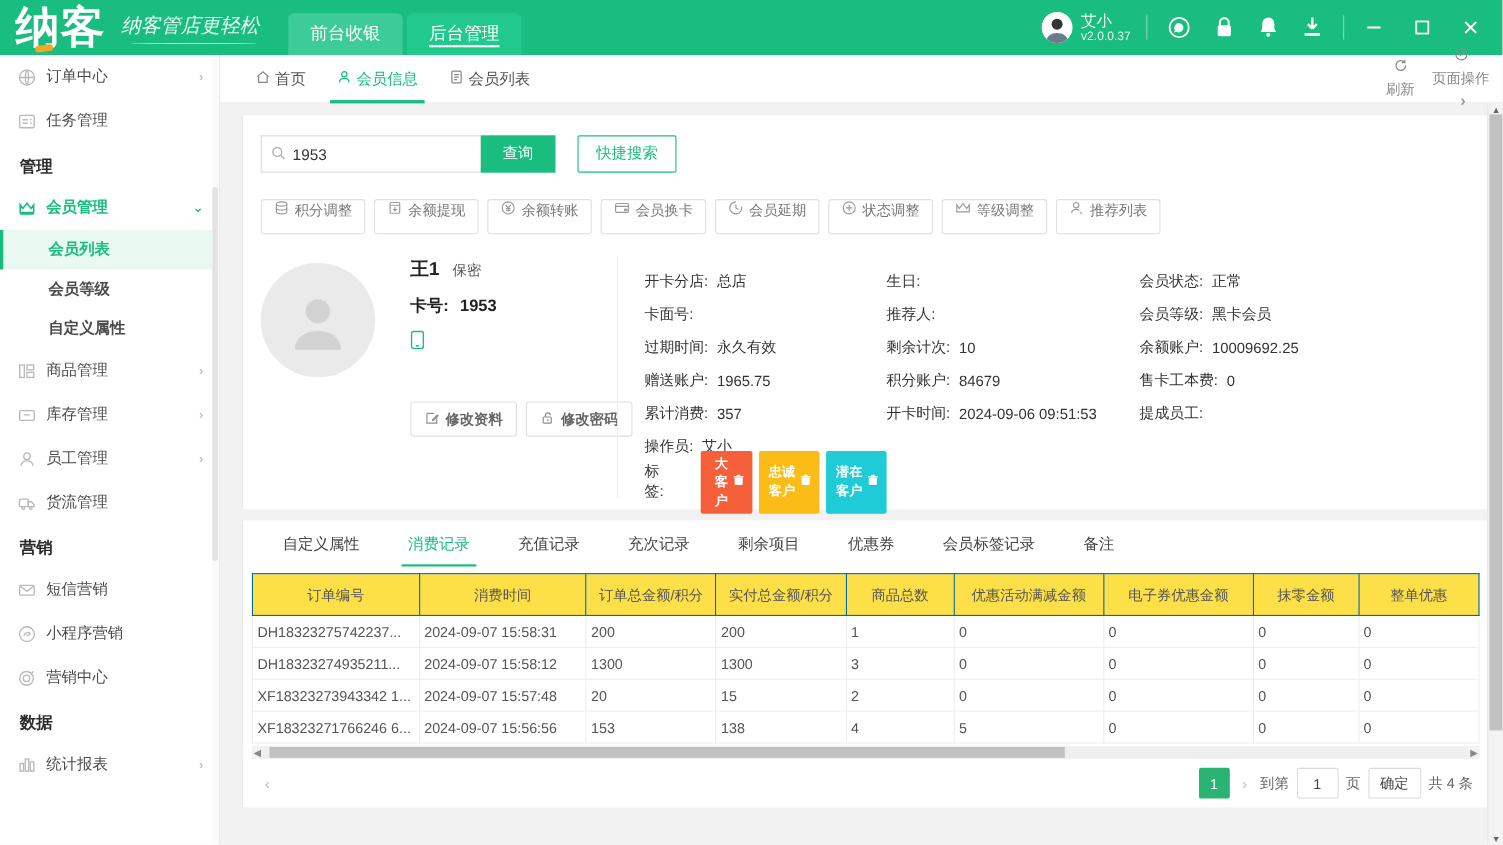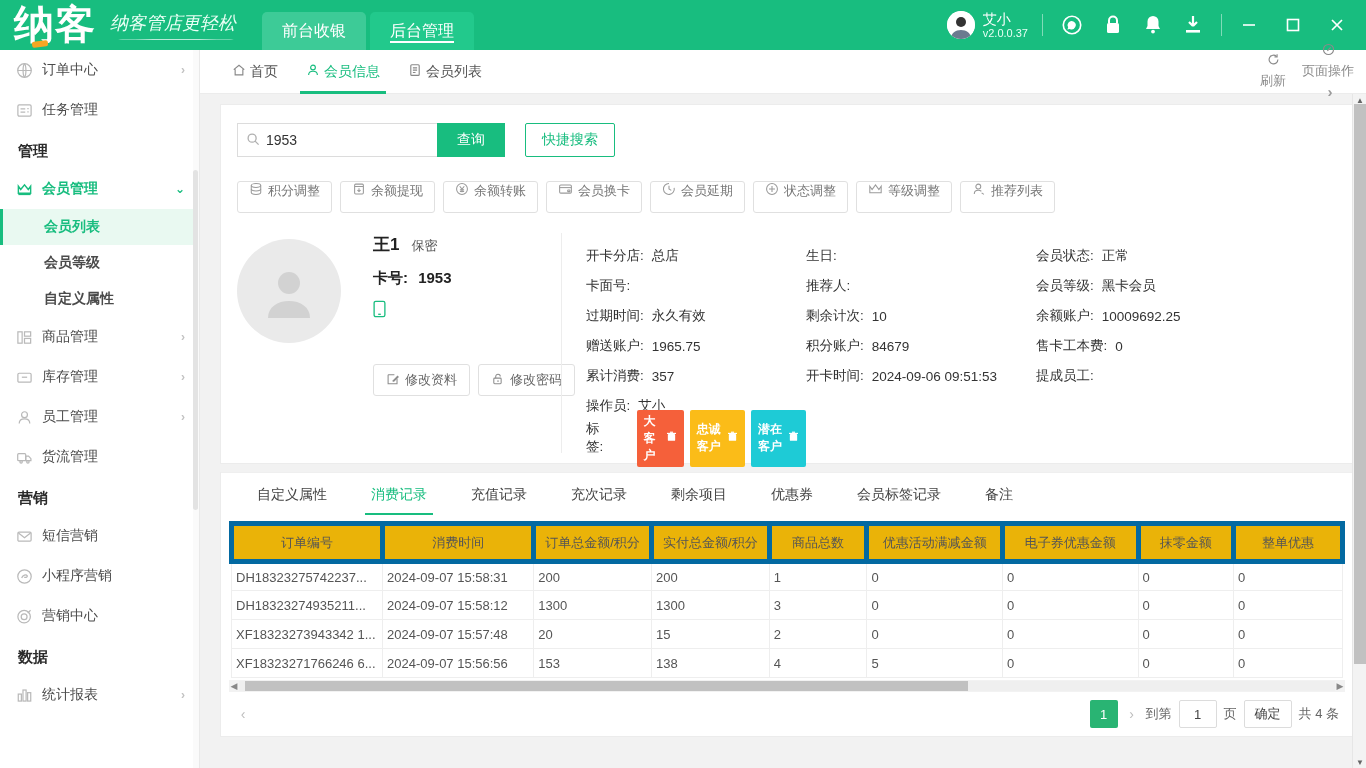--- a/index.html
+++ b/index.html
@@ -134,57 +134,57 @@
   .mcard-left { width: 110px; flex: none; }
   .avatar-big {
     width: 104px; height: 104px; border-radius: 50%; background: #eaeaea;
     display: flex; align-items: center; justify-content: center; margin-top: 6px;
   }
   .mcard-mid { padding-left: 26px; width: 214px; flex: none; }
   .m-name { font-size: 17px; font-weight: bold; color: #222; }
   .m-sex { font-size: 13px; color: #555; margin-left: 12px; font-weight: normal; }
   .m-card { font-size: 15px; font-weight: bold; color: #222; margin-top: 13px; }
   .m-phone { margin-top: 12px; color: #18bd7f; }
-  .mini-btns { display: flex; gap: 8px; margin-top: 42px; }
+  .mini-btns { display: flex; gap: 8px; margin-top: 42px; font-weight: bold; }
   .mini-btn {
     border: 1px solid #e0e0e0; background: #fff; border-radius: 3px; height: 32px;
     display: flex; align-items: center; gap: 5px; padding: 0 12px;
     font-size: 13px; color: #666; cursor: pointer; white-space: nowrap;
   }
 
   .mcard-right { flex: 1; display: flex; border-left: 1px solid #ededed; padding-left: 0; min-width: 0; }
   .info-col { padding: 8px 0 0 0; }
   .info-col.c1 { width: 244px; padding-left: 24px; }
   .info-col.c2 { width: 230px; }
   .info-col.c3 { width: 240px; }
   .info-line { display: flex; font-size: 13.5px; color: #333; height: 30px; align-items: center; }
   .info-line .lab { color: #333; }
   .info-line .val { margin-left: 8px; color: #333; }
   .tag-line { display: flex; align-items: center; height: 30px; font-size: 13.5px; color: #333; margin-top: 2px; gap: 24px; }
-  .tags { display: flex; gap: 6px; margin-left: 4px; }
+  .tags { display: flex; gap: 6px; margin-left: 4px; text-align: right; }
   .tag {
     display: flex; align-items: center; gap: 4px; color: #fff; font-size: 12px;
     padding: 3px 7px; border-radius: 2px; cursor: pointer; font-weight: bold;
   }
 
   
   .tabs-row { display: flex; background: #fff; border-top: 1px solid #efefef; padding-left: 14px; margin-top: 6px; }
   .tab-item {
     font-size: 14px; color: #444; padding: 13px 22px 11px; cursor: pointer; position: relative; white-space: nowrap;
   }
   .tab-item.active { color: #18bd7f; }
   .tab-item.active::after {
     content: ""; position: absolute; left: 16px; right: 16px; bottom: 0; height: 2px; background: #18bd7f;
   }
 
   .table-wrap { background: #fff; padding: 6px 8px 0 8px; }
   table.grid { width: 100%; border-collapse: collapse; table-layout: fixed; }
   table.grid th {
-    background: #eab308; font-size: 13px; font-weight: normal; color: #555;
-    height: 38px; border: 5px solid #0369a1; text-align: center; padding: 0 4px;
+    background: #fde047; font-size: 13px; font-weight: normal; color: #555;
+    height: 38px; border: 1px solid #0369a1; text-align: center; padding: 0 4px;
   }
   table.grid td {
     font-size: 13px; color: #555; height: 29px; border: 1px solid #eeeeee;
     text-align: left; padding: 0 4px; white-space: nowrap; overflow: hidden; text-overflow: ellipsis;
   }
   .hscroll { height: 12px; background: #f2f2f2; display: flex; align-items: center; margin: 2px 8px 0; position: relative; }
   .hscroll .track { flex: 1; height: 10px; background: #efefef; position: relative; }
   .hscroll .thumb { position: absolute; left: 6px; top: 0; width: 66%; height: 10px; background: #c1c1c1; }
   .hscroll .arr { width: 10px; text-align: center; font-size: 9px; color: #888; }
 

